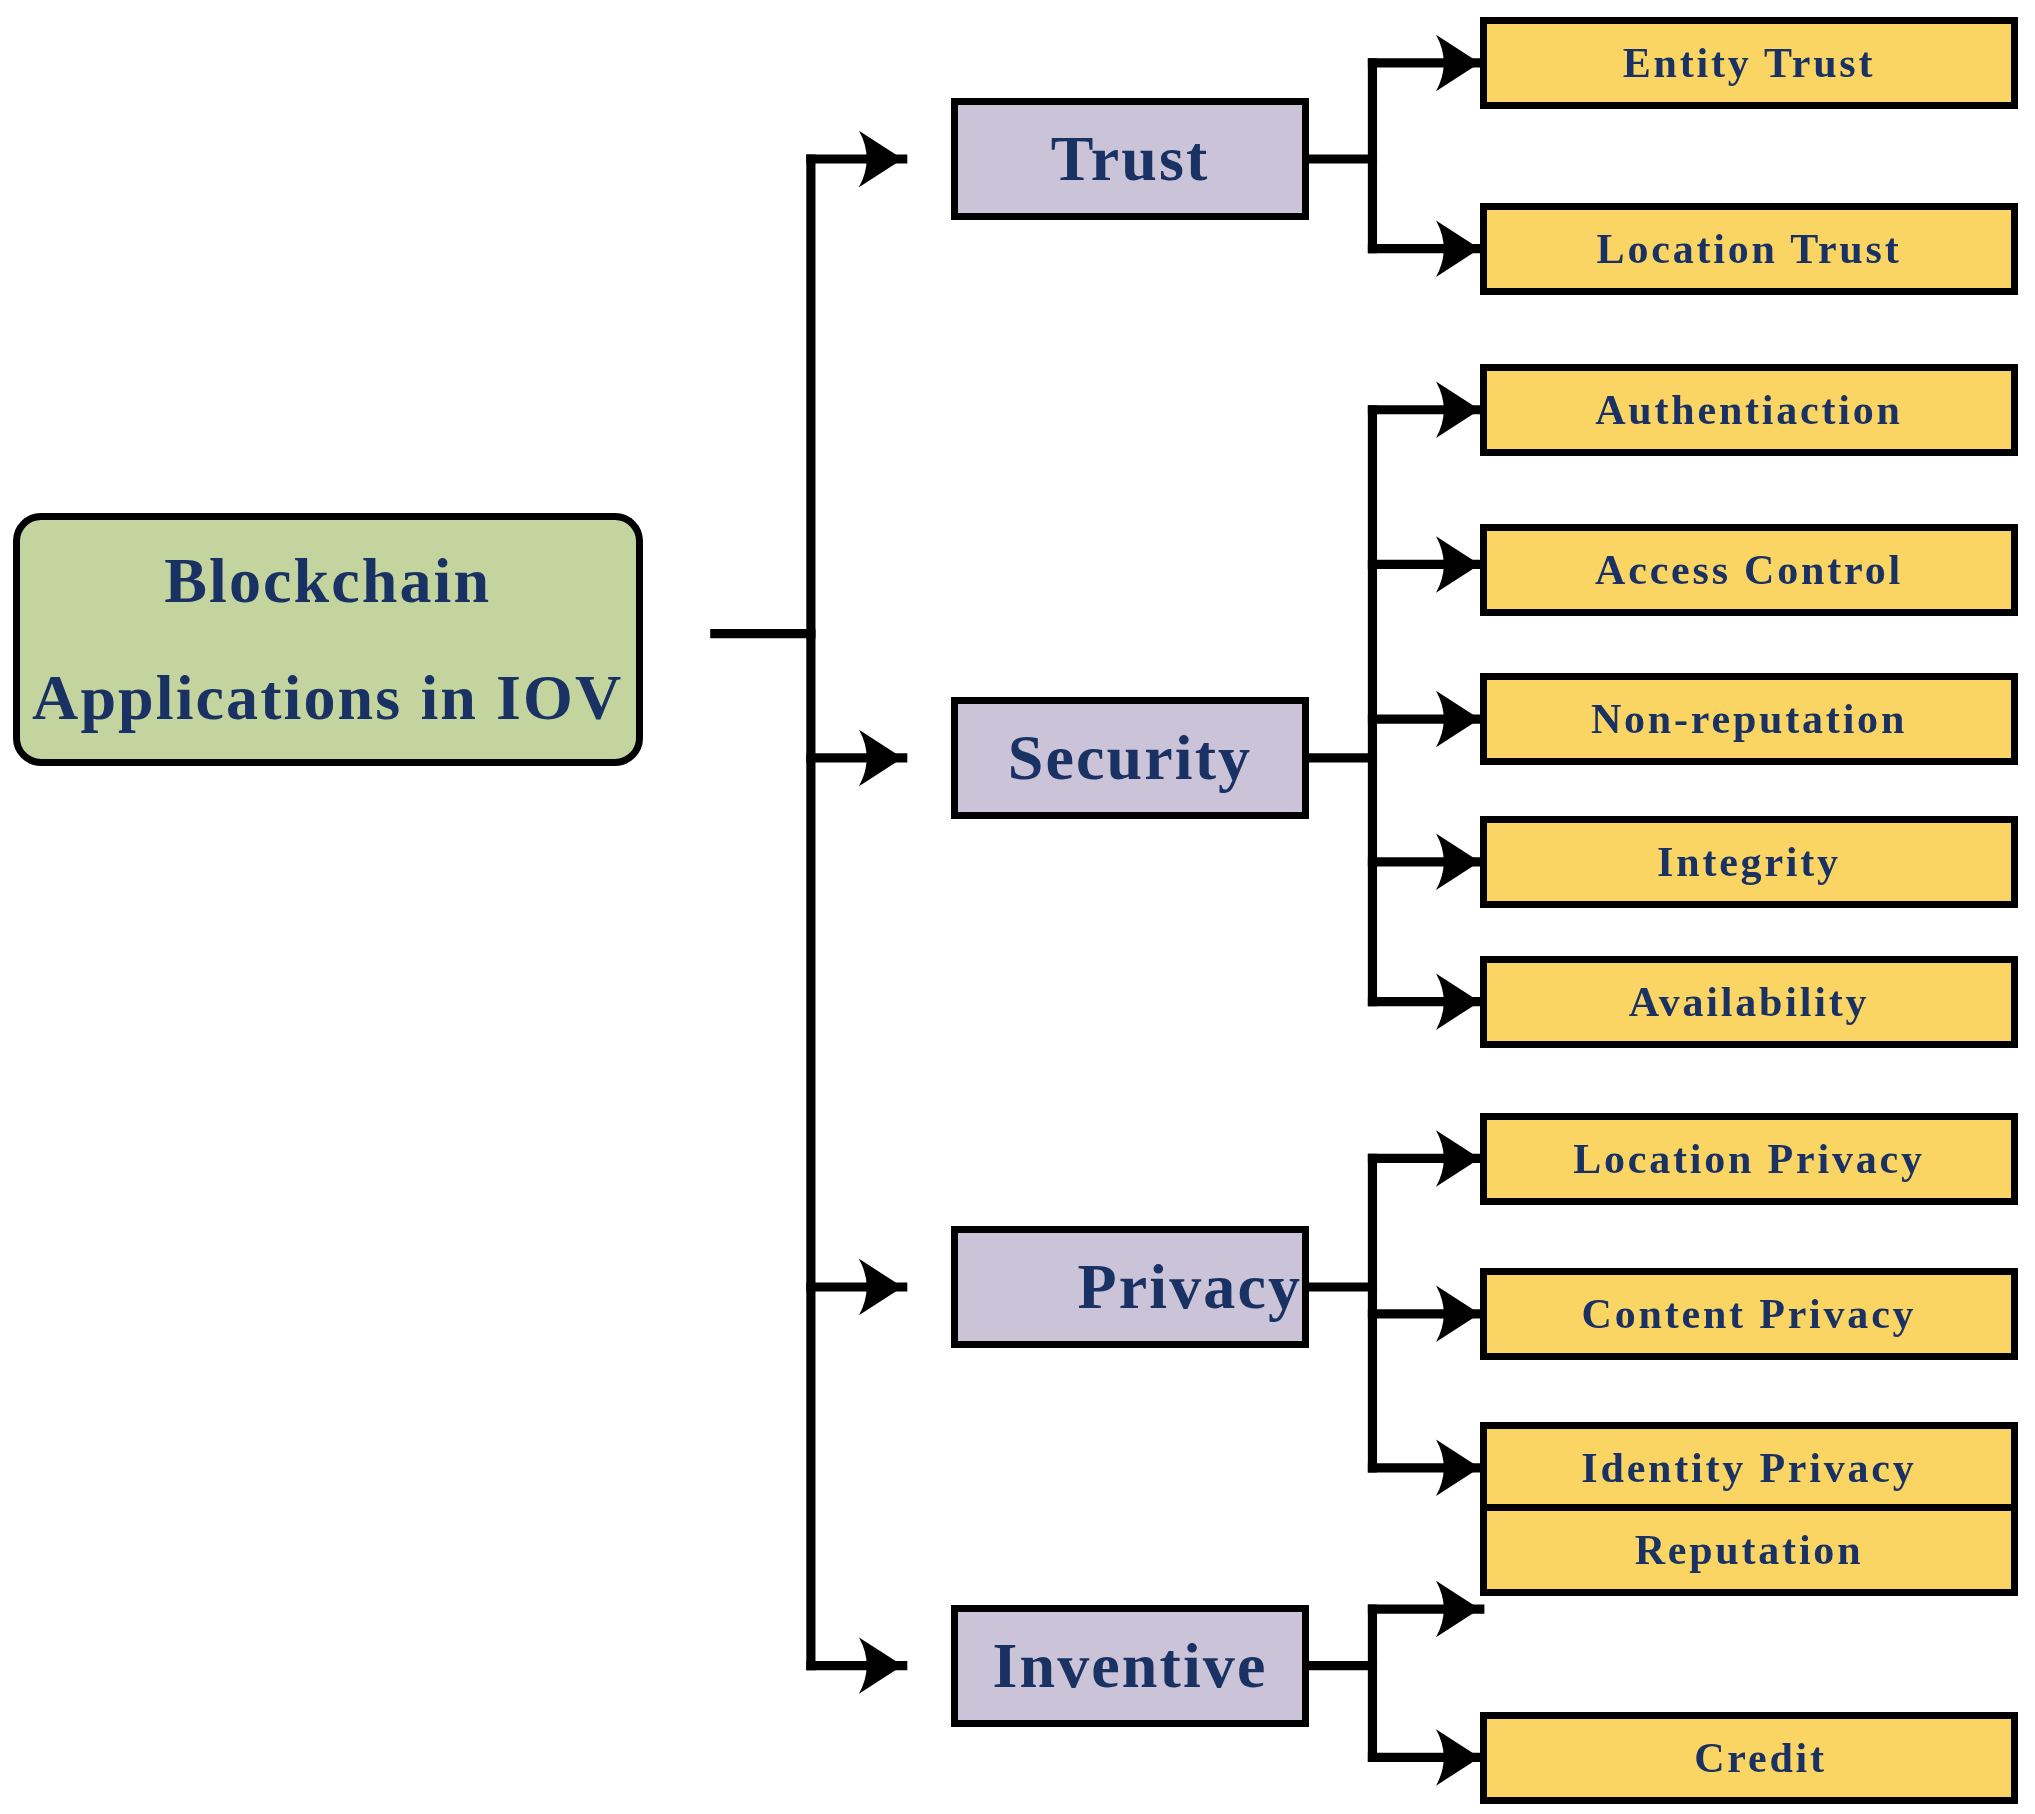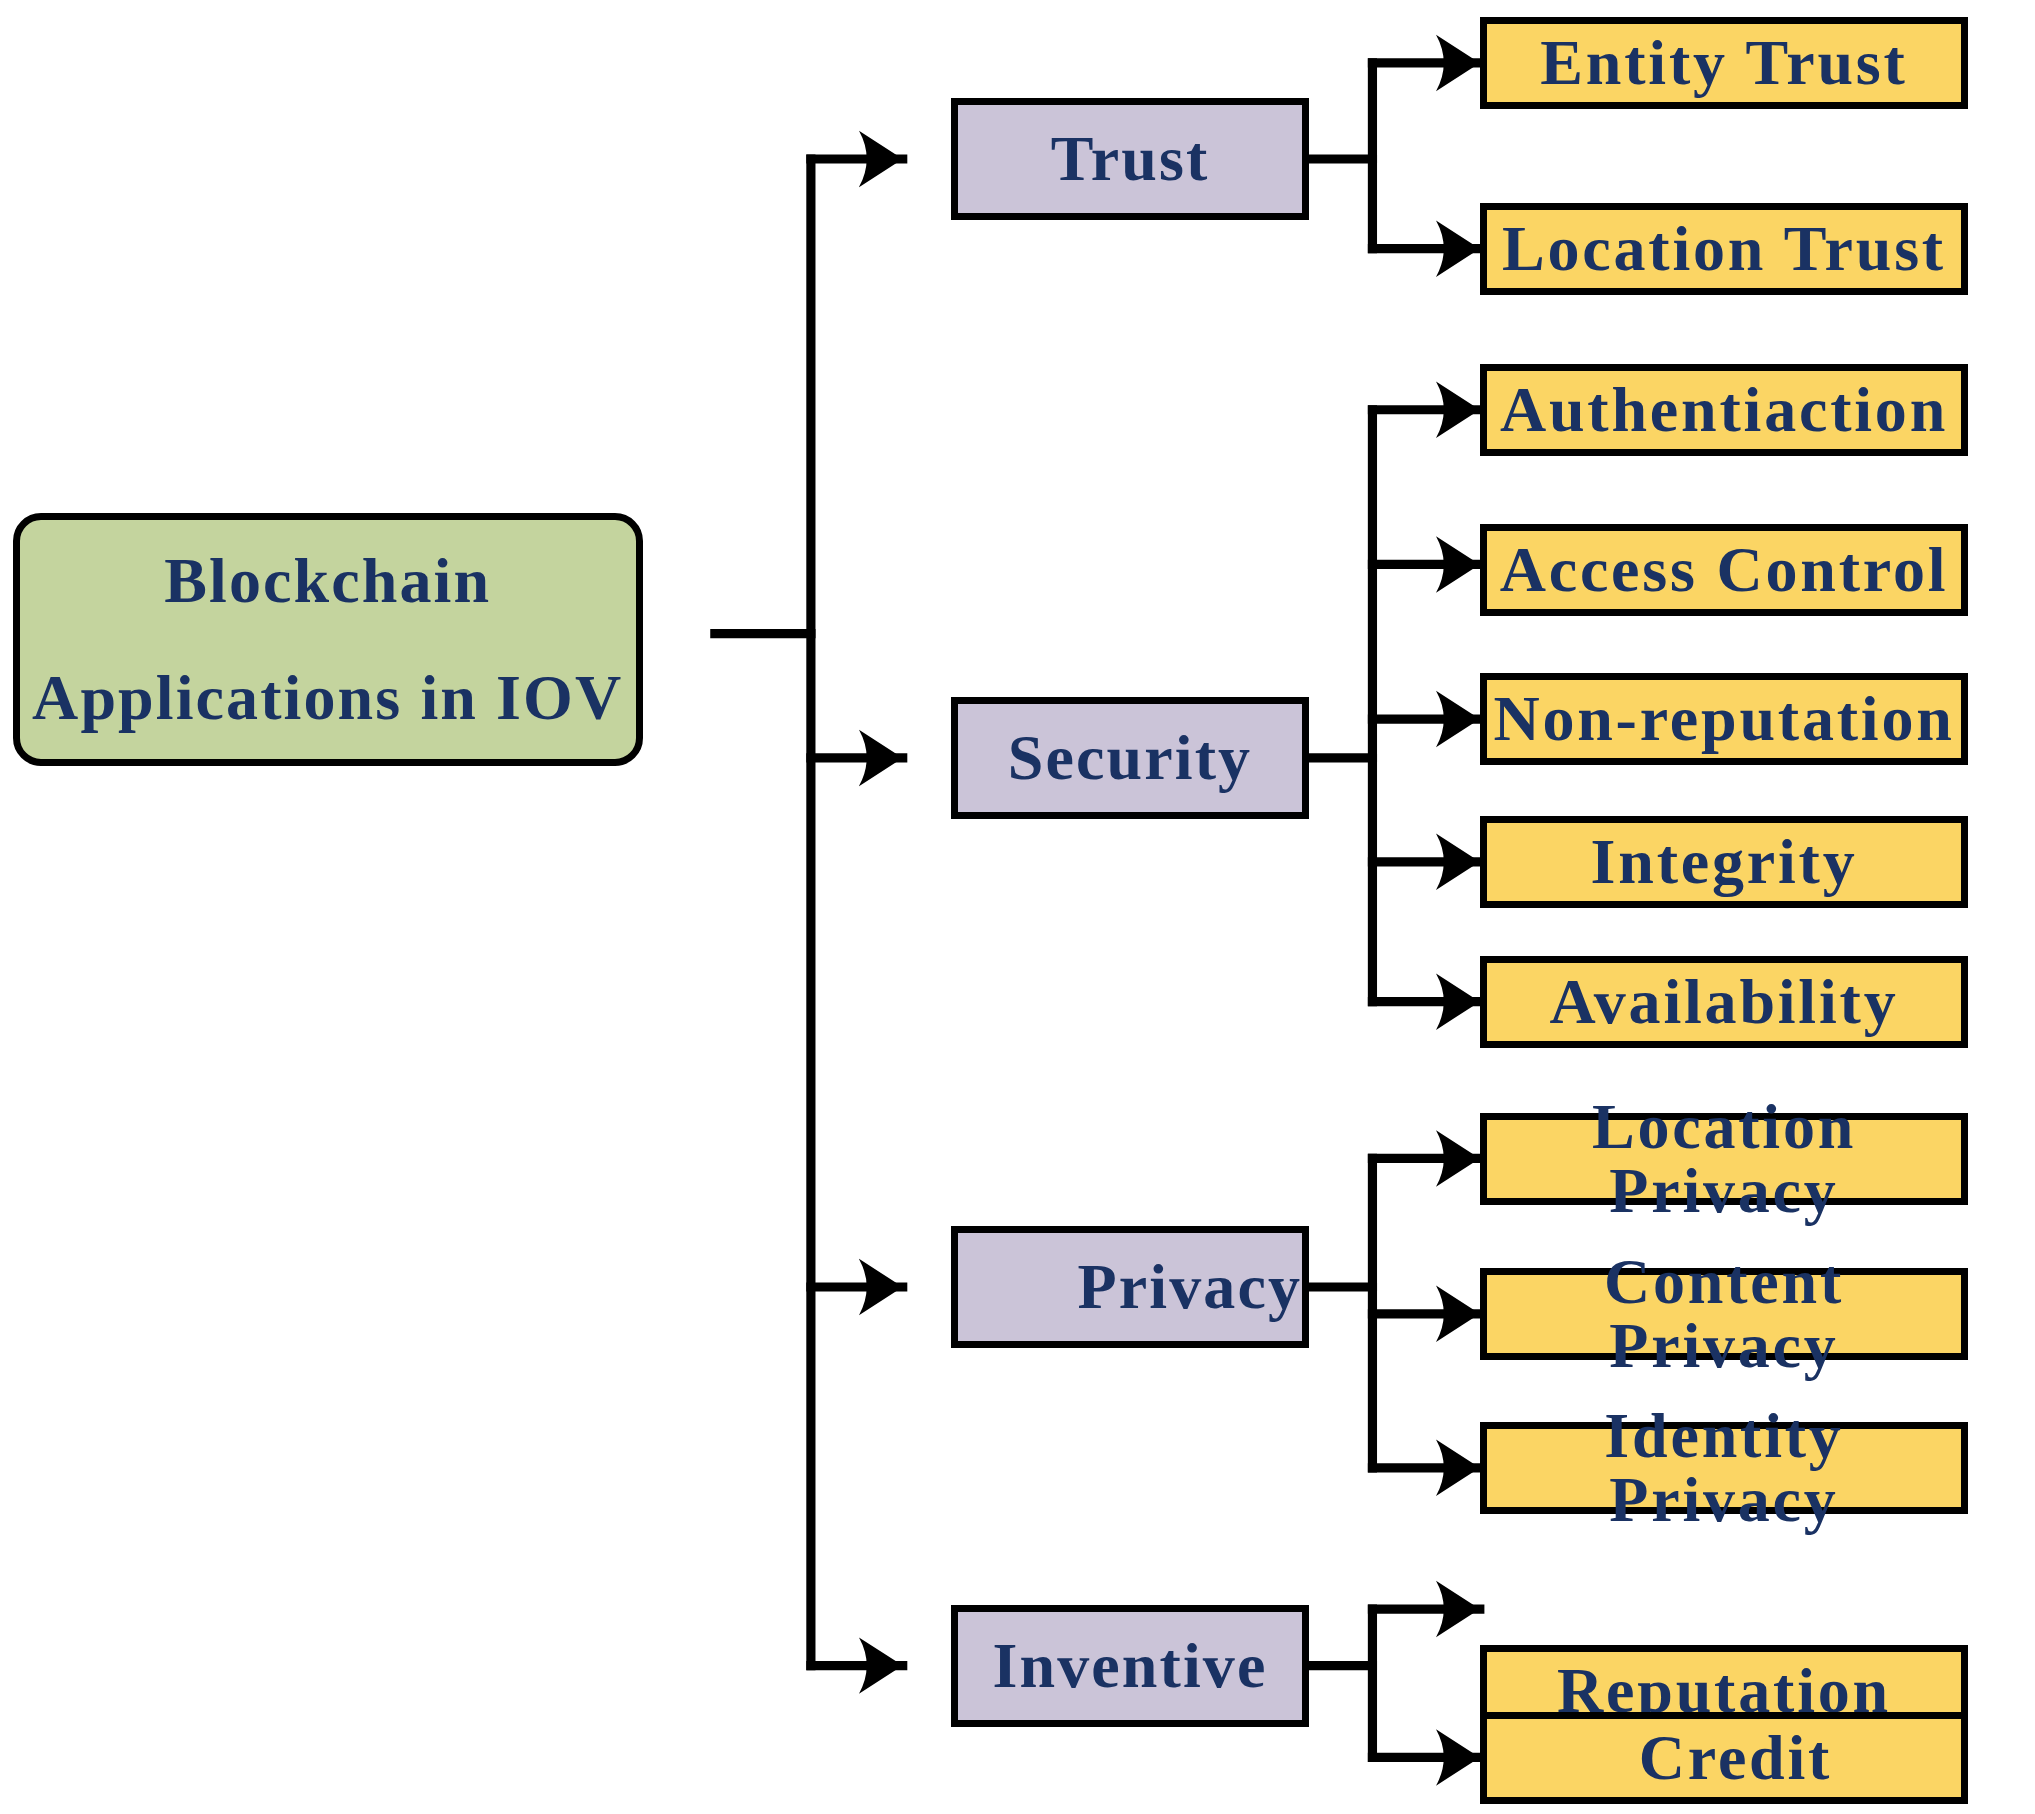--- a/index.html
+++ b/index.html
@@ -56,40 +56,40 @@
   .node-category{
     background:var(--category-fill,#CBC4D8);
     left:903px;width:358px;height:122px;
     font-size:64px;
     letter-spacing:2.1px;
     line-height:1;
     margin-left:48px;
   }
   .node-leaf{
     background:var(--leaf-fill,#FBD564);
-    left:1480px;width:488px;height:92px;
-    font-size:64px;
+    left:1480px;width:538px;height:92px;
+    font-size:42px;
     letter-spacing:2.8px;
     line-height:1;
   }
   #cat-trust{top:98px;}
   #cat-security{top:697px;}
   #cat-privacy{top:1226px;align-items:flex-end;}
   #cat-inventive{top:1605px;}
   #leaf-0-0{top:17px;}
   #leaf-0-1{top:203px;}
   #leaf-1-0{top:364px;}
   #leaf-1-1{top:524px;}
   #leaf-1-2{top:673px;}
   #leaf-1-3{top:816px;}
   #leaf-1-4{top:956px;}
   #leaf-2-0{top:1113px;}
   #leaf-2-1{top:1268px;}
   #leaf-2-2{top:1422px;}
-  #leaf-3-0{top:1645px;}
+  #leaf-3-0{top:1504px;}
   #leaf-3-1{top:1712px;padding-left:23px;}
 </style>
 </head>
 <body>
 
 <div id="canvas">
 
   <svg id="connectors" viewBox="0 0 2881 2568" xmlns="http://www.w3.org/2000/svg">
     <defs>
       <marker id="arrow" markerUnits="userSpaceOnUse" markerWidth="70" markerHeight="88" refX="62" refY="42" orient="auto">

